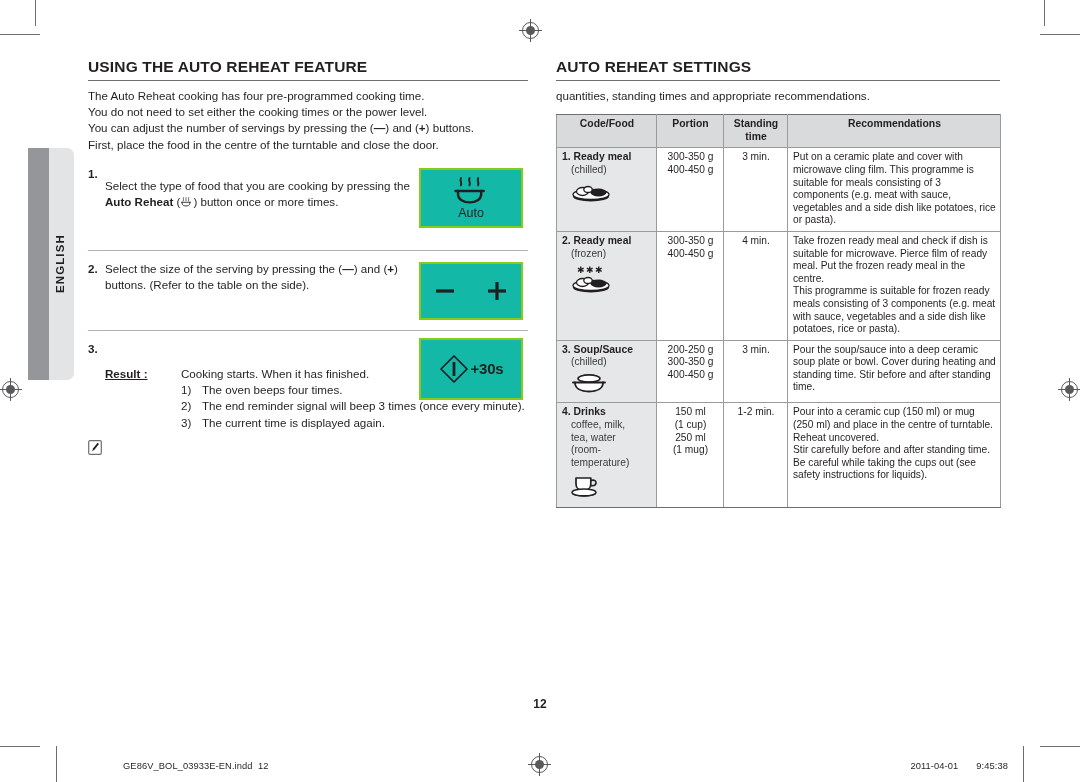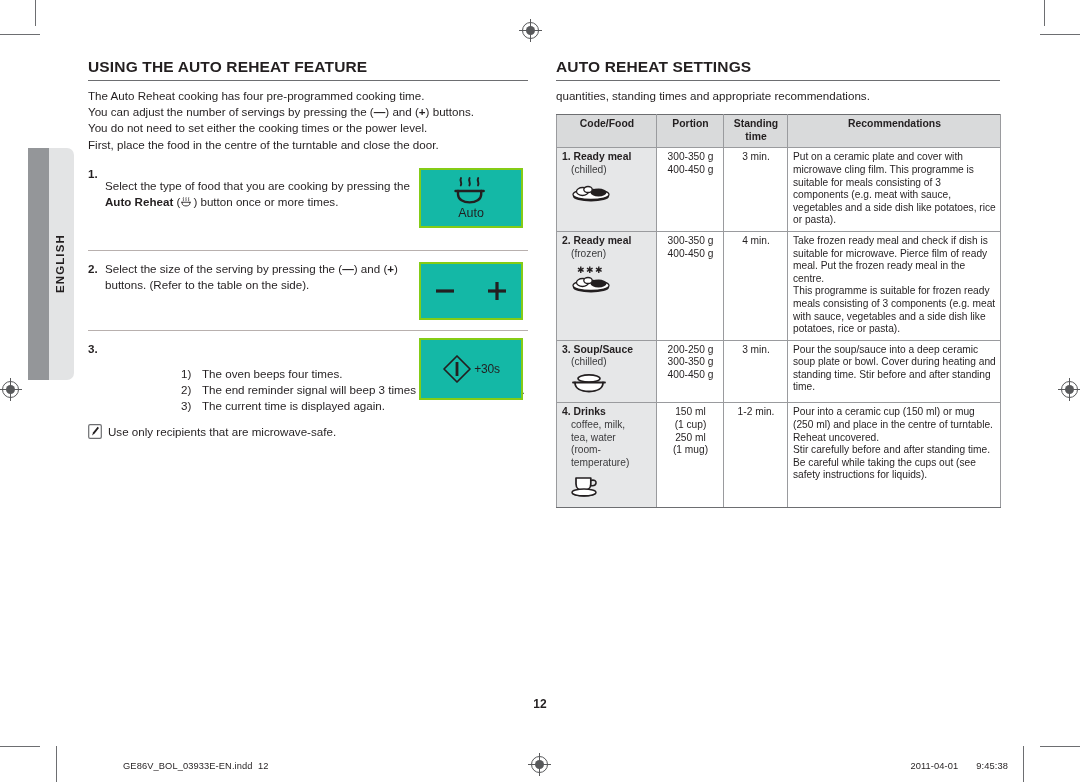--- a/index.html
+++ b/index.html
@@ -104,21 +104,21 @@
   .illus-auto   { left: 331px; top: 2px;   width: 104px; height: 60px; }
   .illus-pm     { left: 331px; top: 0px;   width: 104px; height: 58px; }
   .illus-start  { left: 331px; top: 2px;   width: 104px; height: 62px; }
 
   .auto-icon { display: flex; flex-direction: column; align-items: center; gap: 1px; }
   .auto-icon .lbl { font-size: 12.5px; line-height: 13px; color: #231f20; }
 
   .pm-icon { display: flex; align-items: center; gap: 30px; }
 
   .start-icon { display: flex; align-items: center; gap: 2px; }
-  .start-icon .s30 { font-size: 12px; font-weight: normal; letter-spacing: -0.2px; text-align: center; }
+  .start-icon .s30 { font-size: 15px; font-weight: bold; letter-spacing: -0.2px; text-align: center; }
 
   
   .result-wrap { margin-top: 9px; padding-left: 17px; }
   .result-row { display: flex; align-items: flex-start; font-size: 11.6px; line-height: 16.2px; }
   .result-label {
     font-weight: bold; text-decoration: underline;
     width: 76px; flex: none;
   }
   .result-first { flex: 1; }
   .result-list { margin: 0; padding-left: 76px; }
@@ -212,22 +212,22 @@
     <div class="tab-dark"></div>
     <div class="tab-label">ENGLISH</div>
   </div>
 
   <div class="col col-left">
 
     <h2 class="section-title">USING THE AUTO REHEAT FEATURE</h2>
 
     <div class="intro">
       <p>The Auto Reheat cooking has four pre-programmed cooking time.</p>
+      <p>You do not need to set either the cooking times or the power level.</p>
       <p>You can adjust the number of servings by pressing the (<span style="font-weight:bold;">—</span>) and (<span style="font-weight:bold;">+</span>) buttons.</p>
-      <p>You do not need to set either the cooking times or the power level.</p>
       <p>First, place the food in the centre of the turntable and close the door.</p>
     </div>
 
     <div class="step-block" style="min-height:70px;">
       <div class="step-row">
         <div class="step-num">1.</div>
         <div class="step-text" style="max-width:318px;margin-top:12px;">
           <span>Select the type of food that you are cooking by pressing the </span><b>Auto Reheat</b><span> (<svg width="13" height="10" viewBox="0 0 20 16" style="vertical-align:-1px;" aria-hidden="true">
                 <path d="M5 1 C4 3 6 3.6 5 6 M9.2 1 C8.2 3 10.2 3.6 9.2 6 M13.4 1 C12.4 3 14.4 3.6 13.4 6" stroke="#231f20" stroke-width="1.1" fill="none" stroke-linecap="round"></path>
                 <path d="M3 8.4 L3 10 C3 13 6 14.3 9.2 14.3 C12.4 14.3 15.4 13 15.4 10 L15.4 8.4" stroke="#231f20" stroke-width="1.4" fill="none" stroke-linecap="round"></path>
@@ -276,20 +276,24 @@
         <div class="start-icon">
           <svg width="30" height="30" viewBox="0 0 30 30" aria-hidden="true">
             <path d="M15 2 L28 15 L15 28 L2 15 Z" stroke="#231f20" stroke-width="1.7" fill="none" stroke-linejoin="round"></path>
             <rect x="13.6" y="8" width="2.8" height="14" fill="#231f20"></rect>
           </svg>
           <span class="s30">+30s</span>
         </div>
       </div>
 
       <div class="result-wrap">
+        <div class="result-row">
+          <div class="result-label">Result :</div>
+          <div class="result-first">Cooking starts. When it has finished.</div>
+        </div>
         <div class="result-list">
           <div class="res-item">
             <span class="rn">1)</span>
             <span class="rt">The oven beeps four times.</span>
           </div>
           <div class="res-item">
             <span class="rn">2)</span>
             <span class="rt">The end reminder signal will beep 3 times (once every minute).</span>
           </div>
           <div class="res-item">
@@ -297,21 +301,20 @@
             <span class="rt">The current time is displayed again.</span>
           </div>
         </div>
       </div>
 
       <div class="note-row">
         <svg width="14" height="15" viewBox="0 0 14 15" aria-hidden="true">
           <rect x="0.7" y="0.7" width="12.6" height="13.6" rx="1.4" stroke="#6d6e71" stroke-width="1.2" fill="none"></rect>
           <path d="M4 11.6 L5.2 8.2 L9.6 2.8 L11 4 L6.6 9.4 Z" fill="#231f20"></path>
         </svg>
-        <div class="note-text">Use only recipients that are microwave-safe.</div>
       </div>
     </div>
   </div>
 
   <div class="col col-right">
     <h2 class="section-title">AUTO REHEAT SETTINGS</h2>
 
     <div class="intro">
       <p>quantities, standing times and appropriate recommendations.</p>
     </div>

